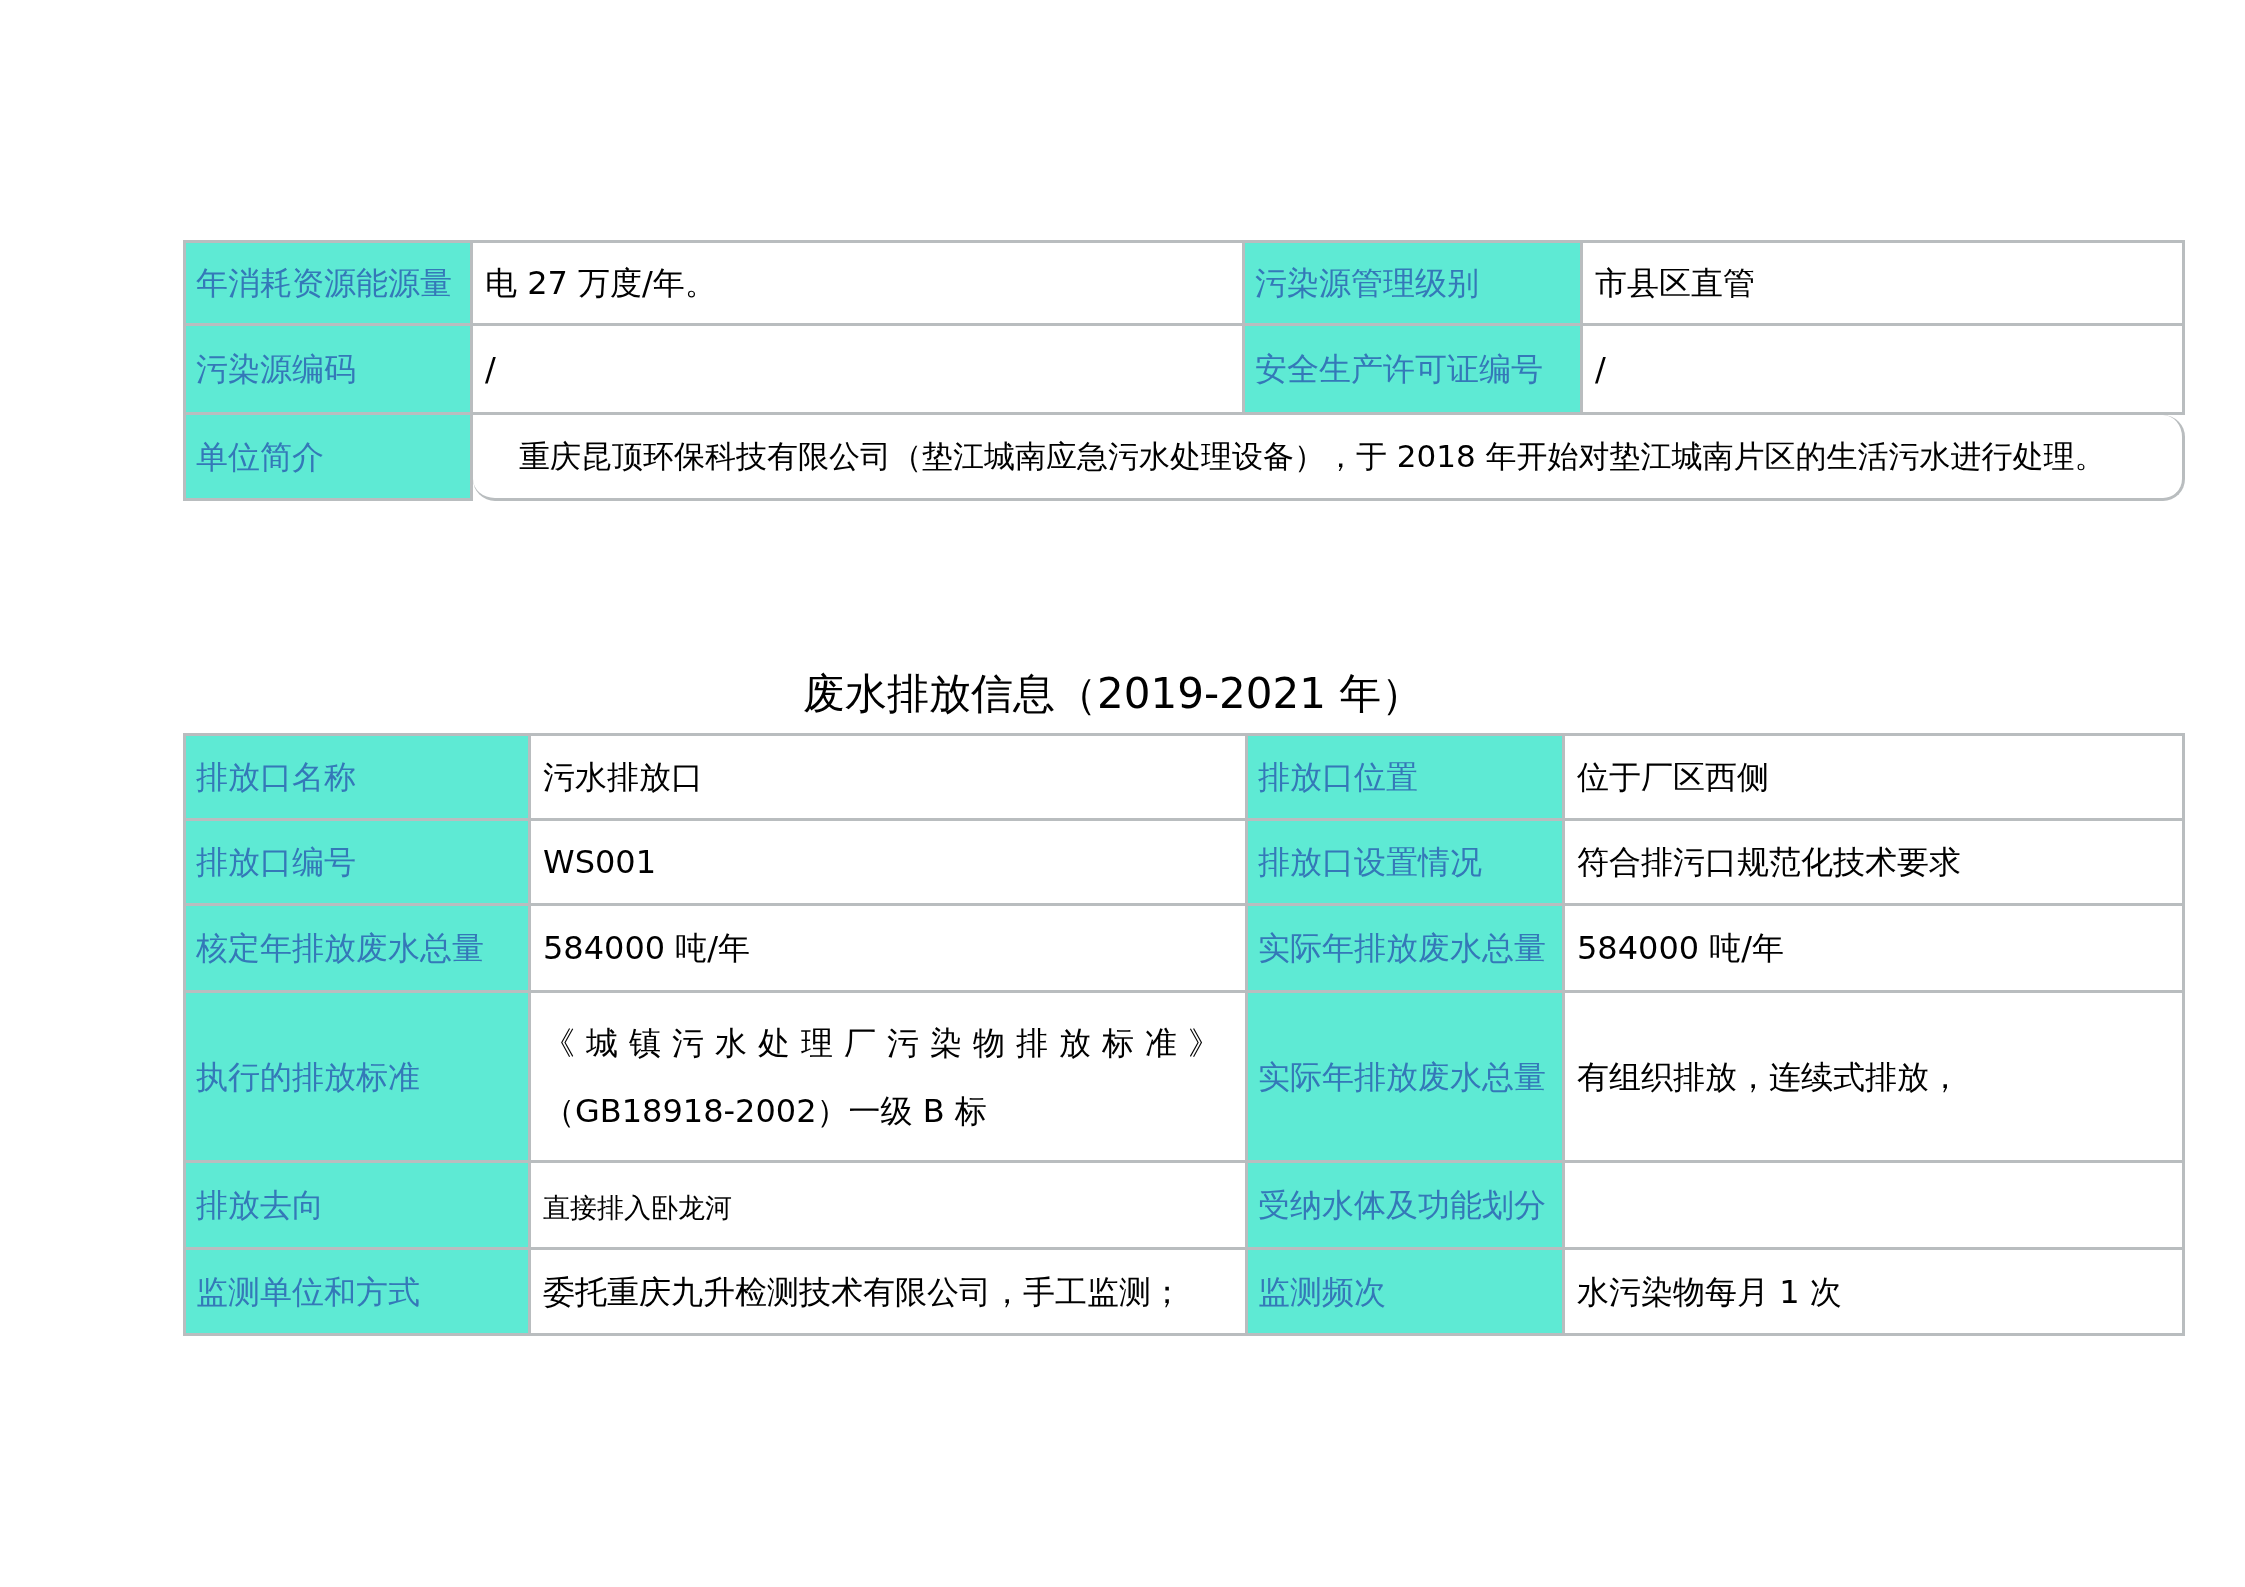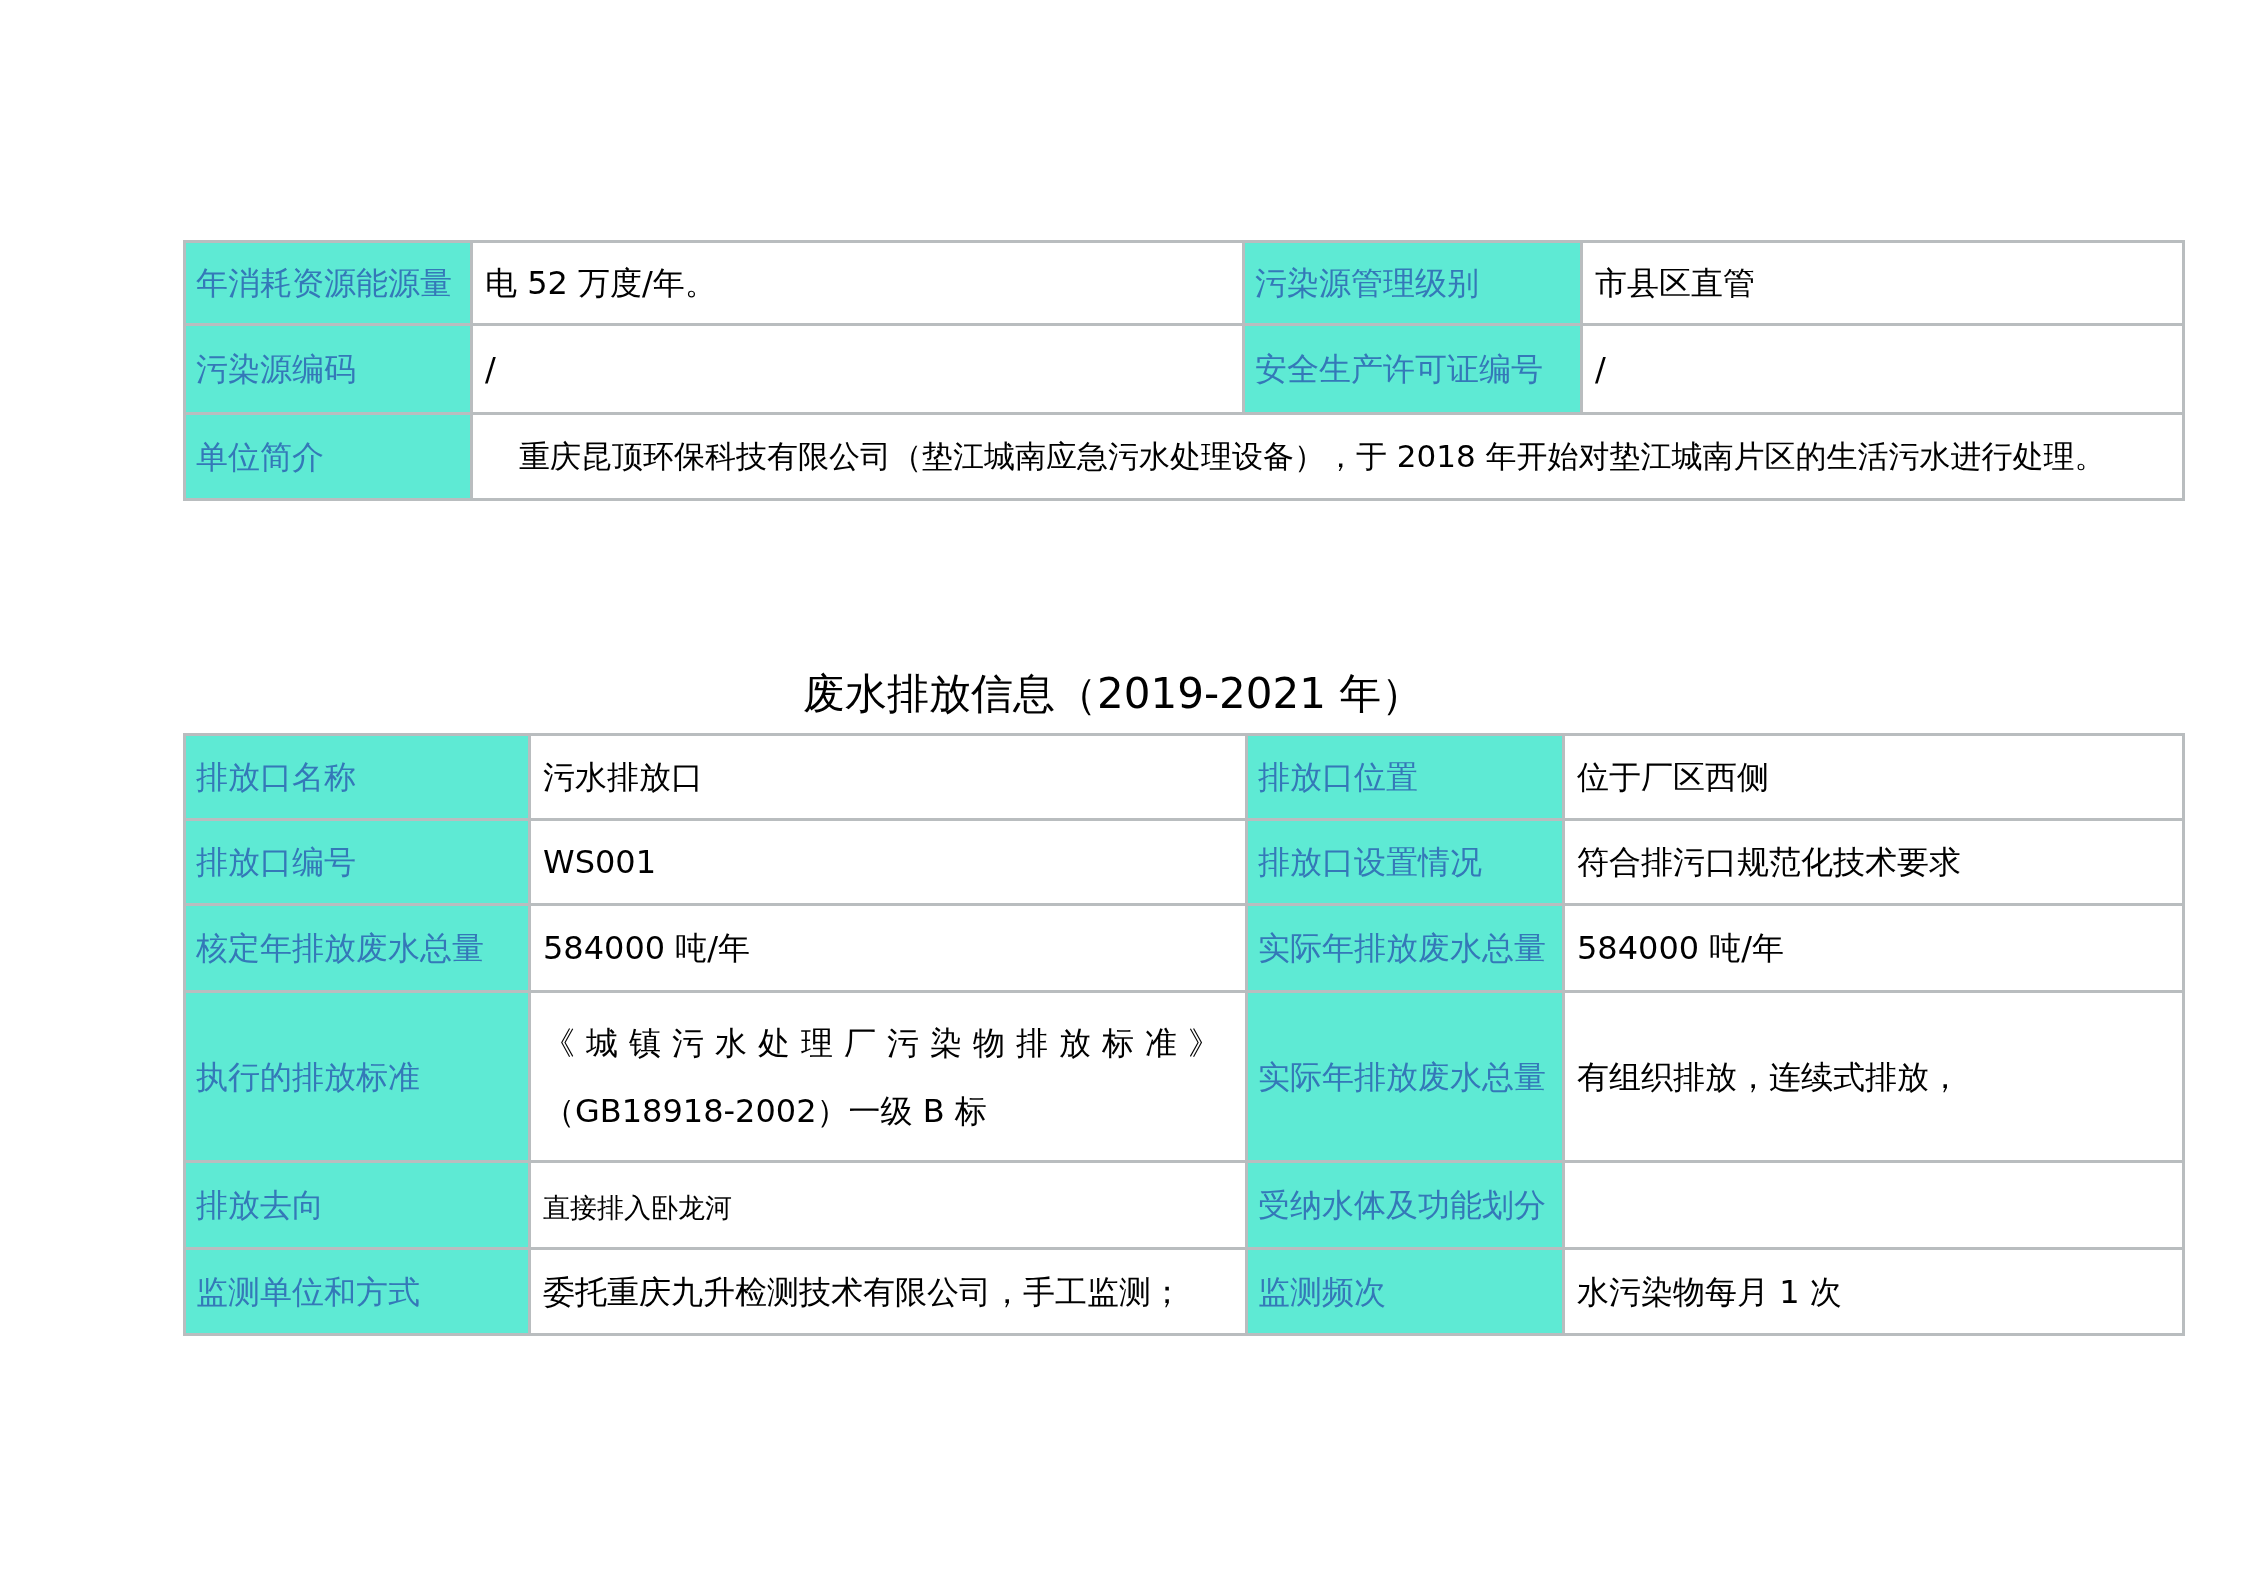--- a/index.html
+++ b/index.html
@@ -44,21 +44,21 @@
     padding-left: 10px;
     padding-right: 6px;
   }
   .val {
     background: #ffffff;
     color: #000000;
     padding-left: 12px;
     padding-right: 10px;
   }
   .val.span3 { grid-column: 2 / 5; }
-  .val.intro { padding-left: 46px; font-size: 31px; }
+  .val.intro { padding-left: 46px; font-size: 31px; border-radius: 22px; }
   .val.two-line {
     flex-direction: column;
     align-items: flex-start;
     justify-content: center;
     gap: 28px;
   }
   .val.two-line .jline { letter-spacing: 11px; white-space: nowrap; }
   .val.two-line .nline { letter-spacing: 0; white-space: nowrap; }
   .val.serif-small {
     font-family: "DejaVu Serif", serif;
@@ -74,21 +74,21 @@
     white-space: nowrap;
   }
 </style>
 </head>
 <body>
 
 <div class="page">
 
   <div class="tbl t1">
     <div class="cell lbl">年消耗资源能源量</div>
-    <div class="cell val">电 52 万度/年。</div>
+    <div class="cell val">电 27 万度/年。</div>
     <div class="cell lbl">污染源管理级别</div>
     <div class="cell val">市县区直管</div>
 
     <div class="cell lbl">污染源编码</div>
     <div class="cell val">/</div>
     <div class="cell lbl">安全生产许可证编号</div>
     <div class="cell val">/</div>
 
     <div class="cell lbl">单位简介</div>
     <div class="cell val span3 intro">重庆昆顶环保科技有限公司（垫江城南应急污水处理设备），于 2018 年开始对垫江城南片区的生活污水进行处理。</div>

